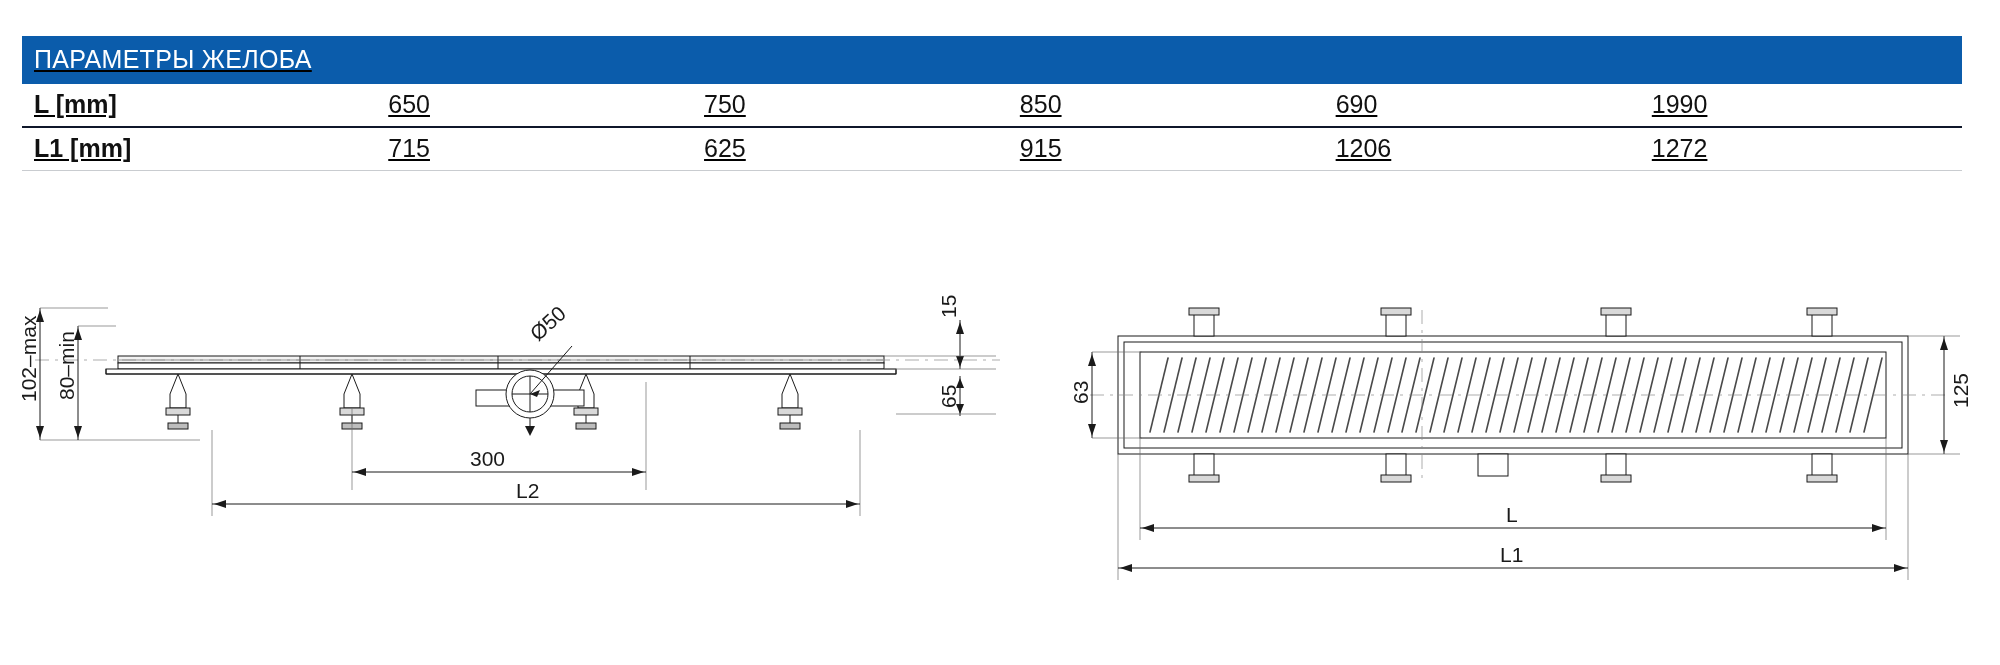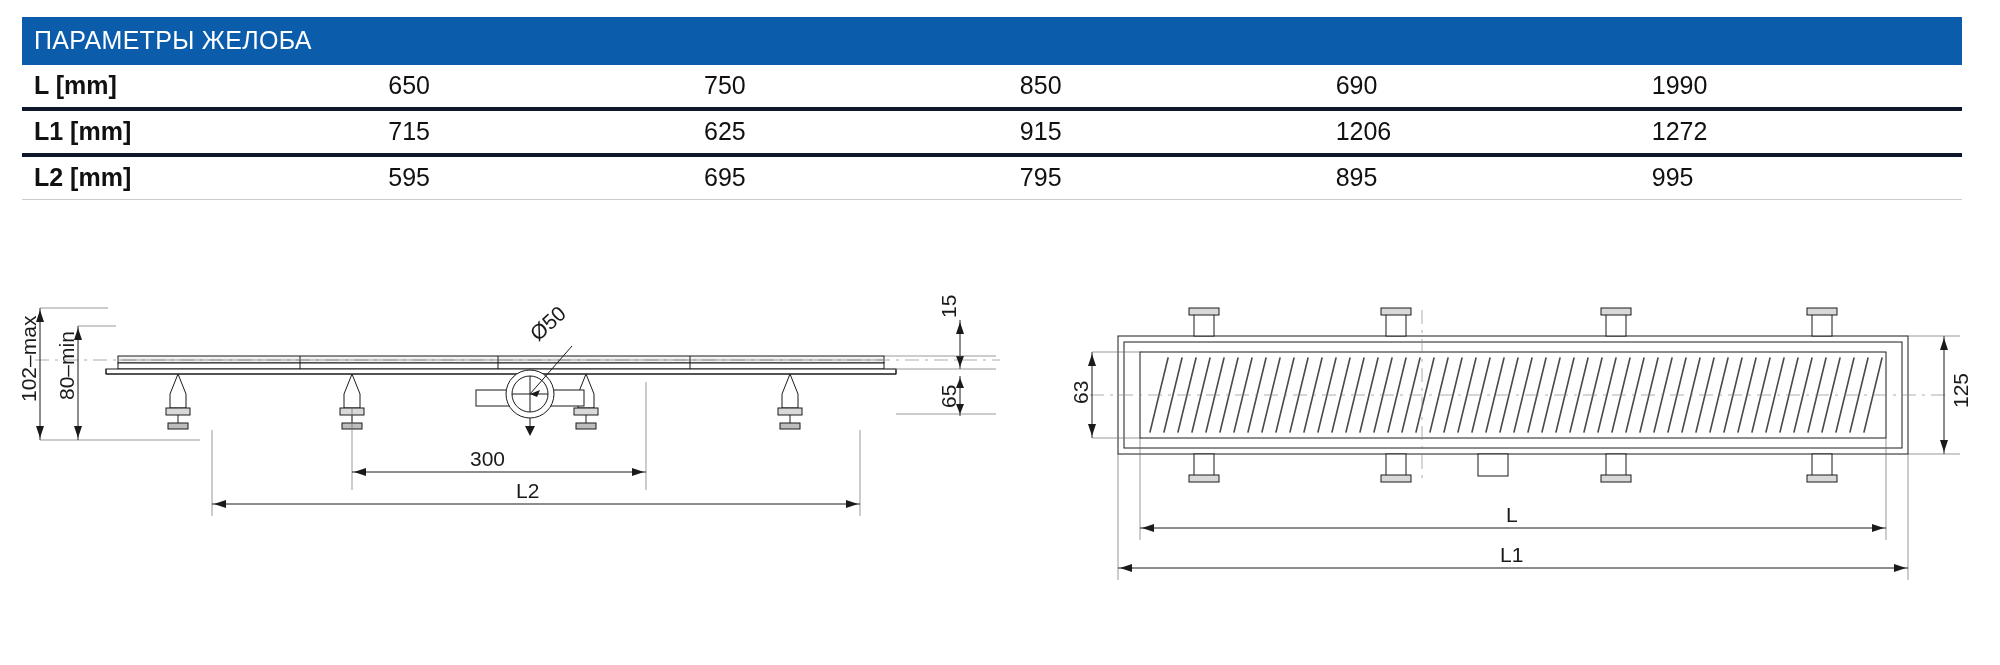--- a/index.html
+++ b/index.html
@@ -17,38 +17,39 @@
   .page {
     position: relative;
     width: 2000px;
     height: 665px;
   }
 
   
   .spec-table {
     position: absolute;
     left: 22px;
-    top: 17px;
+    top: 36px;
     width: 1940px;
     border-collapse: collapse;
+    text-decoration: underline;
   }
   .spec-table th.header-cell {
     background: #0b5cab;
     color: #ffffff;
     text-align: left;
     font-weight: normal;
     font-size: 25px;
     padding: 9px 0 10px 12px;
     letter-spacing: 0.3px;
   }
   .spec-table td {
     font-size: 25px;
     color: #111111;
     padding: 6px 0 7px 0;
-    border-bottom: 4px solid #0f172a;
+    border-bottom: 2px solid #0f172a;
     vertical-align: middle;
   }
   .spec-table tr.first-row td {
     border-top: none;
   }
   .spec-table td.rowlabel {
     font-weight: bold;
     padding-left: 12px;
     width: 355px;
     white-space: nowrap;
@@ -96,28 +97,20 @@
         <td class="val">690</td>
         <td class="val">1990</td>
       </tr>
       <tr>
         <td class="rowlabel">L1 [mm]</td>
         <td class="val">715</td>
         <td class="val">625</td>
         <td class="val">915</td>
         <td class="val">1206</td>
         <td class="val">1272</td>
-      </tr>
-      <tr>
-        <td class="rowlabel">L2 [mm]</td>
-        <td class="val">595</td>
-        <td class="val">695</td>
-        <td class="val">795</td>
-        <td class="val">895</td>
-        <td class="val">995</td>
       </tr>
     </tbody>
   </table>
 
   <div class="drawings">
 
     <svg width="1020" height="375" viewBox="0 0 1020 375">
       <g stroke="#1a1a1a" fill="none" stroke-width="1">
 
         <rect x="118" y="66" width="766" height="7" fill="#f2f2f2" stroke="#1a1a1a"></rect>

